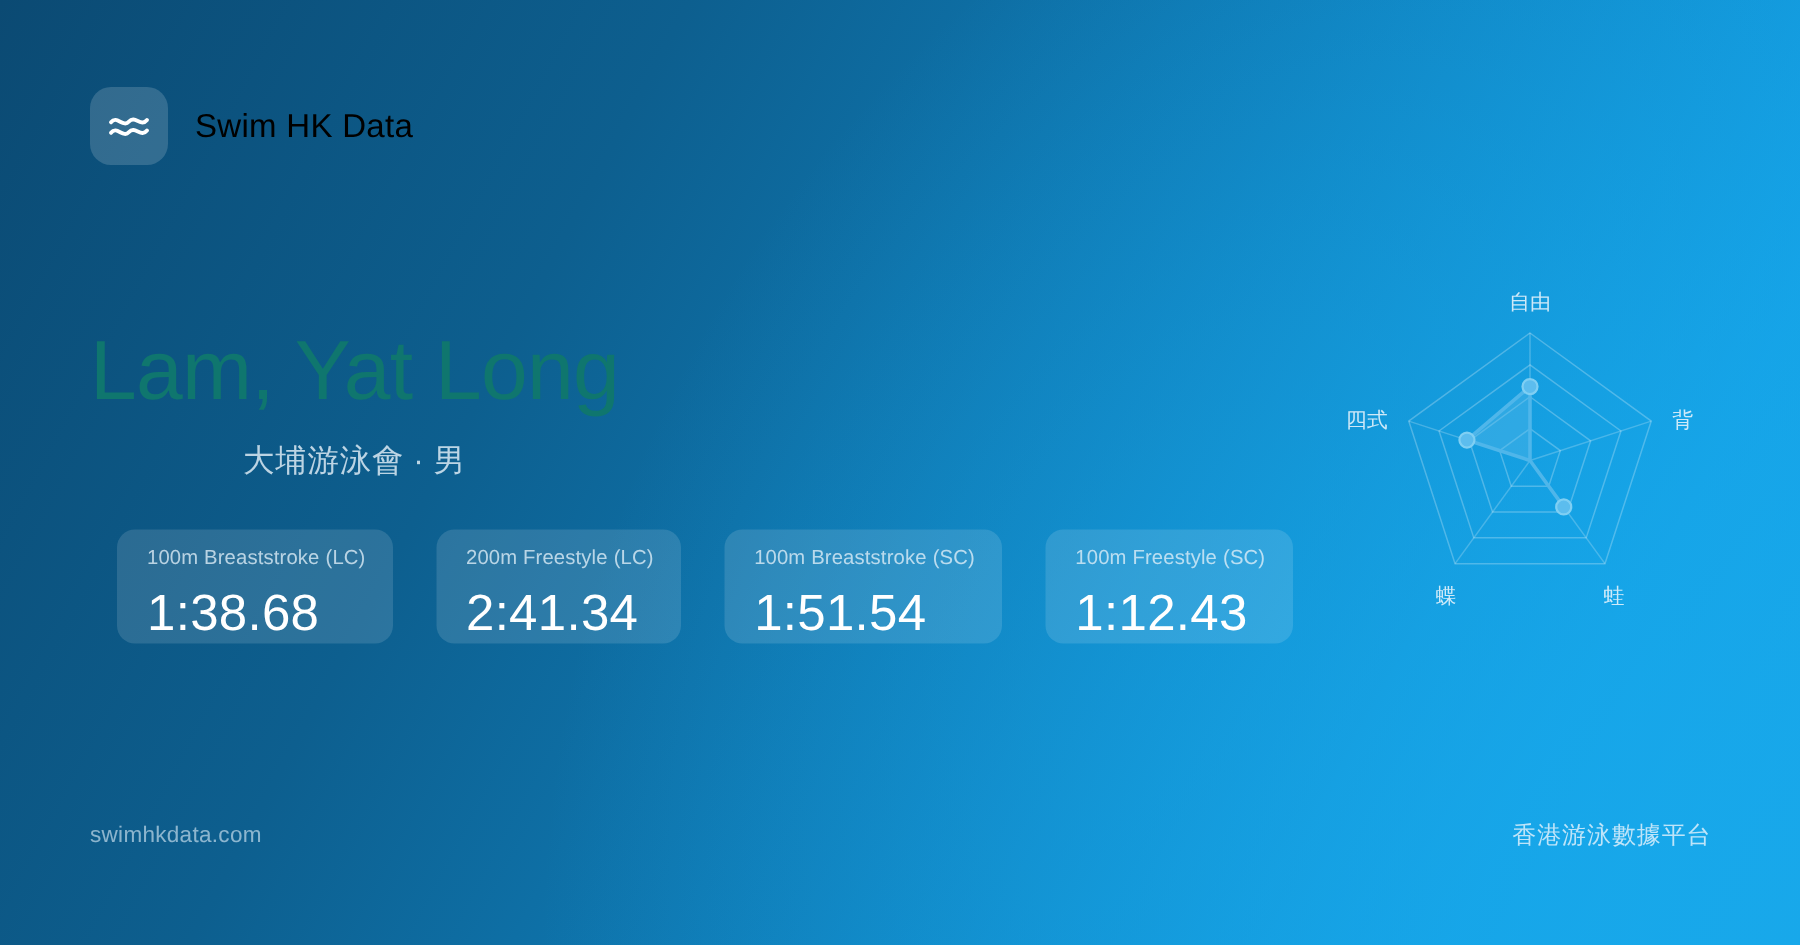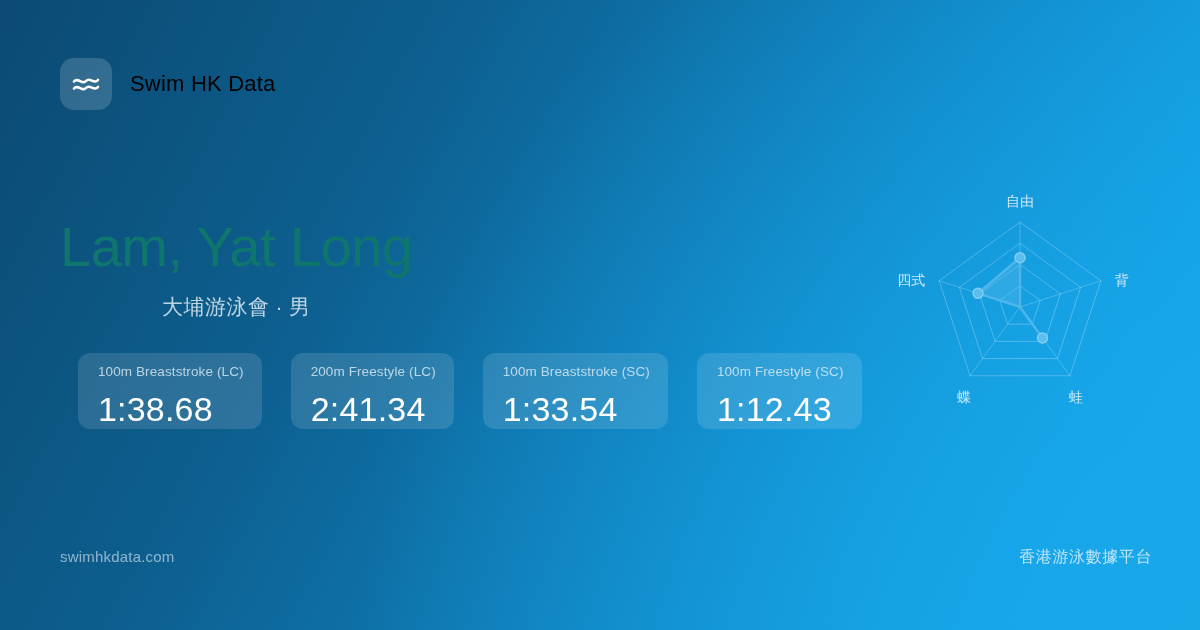--- a/index.html
+++ b/index.html
@@ -77,21 +77,21 @@
     font-size:14px;
     fill:rgba(232,244,252,0.88);
   }
 
   
   .footer-left {
     position:absolute; left:60px; top:548px;
     font-size:15px; color:rgba(219,236,247,0.62); letter-spacing:0.2px;
   }
   .footer-right {
-    position:absolute; right:48px; top:547px;
+    position:absolute; right:59px; top:547px;
     font-size:16px; color:rgba(232,244,252,0.80); letter-spacing:0.6px;
   }
 </style>
 </head>
 <body>
 
 <div class="brand">
   <div class="brand-mark">
     <span>
       <svg width="30" height="22" viewBox="0 0 30 22" aria-hidden="true">
@@ -122,21 +122,21 @@
     <div class="stat-label">
       <span>200m Freestyle</span><span class="course">(LC)</span>
     </div>
     <div class="stat-value">2:41.34</div>
   </div>
 
   <div class="stat-card">
     <div class="stat-label">
       <span>100m Breaststroke</span><span class="course">(SC)</span>
     </div>
-    <div class="stat-value">1:33.54</div>
+    <div class="stat-value">1:51.54</div>
   </div>
 
   <div class="stat-card">
     <div class="stat-label">
       <span>100m Freestyle</span><span class="course">(SC)</span>
     </div>
     <div class="stat-value">1:12.43</div>
   </div>
 </div>
 

